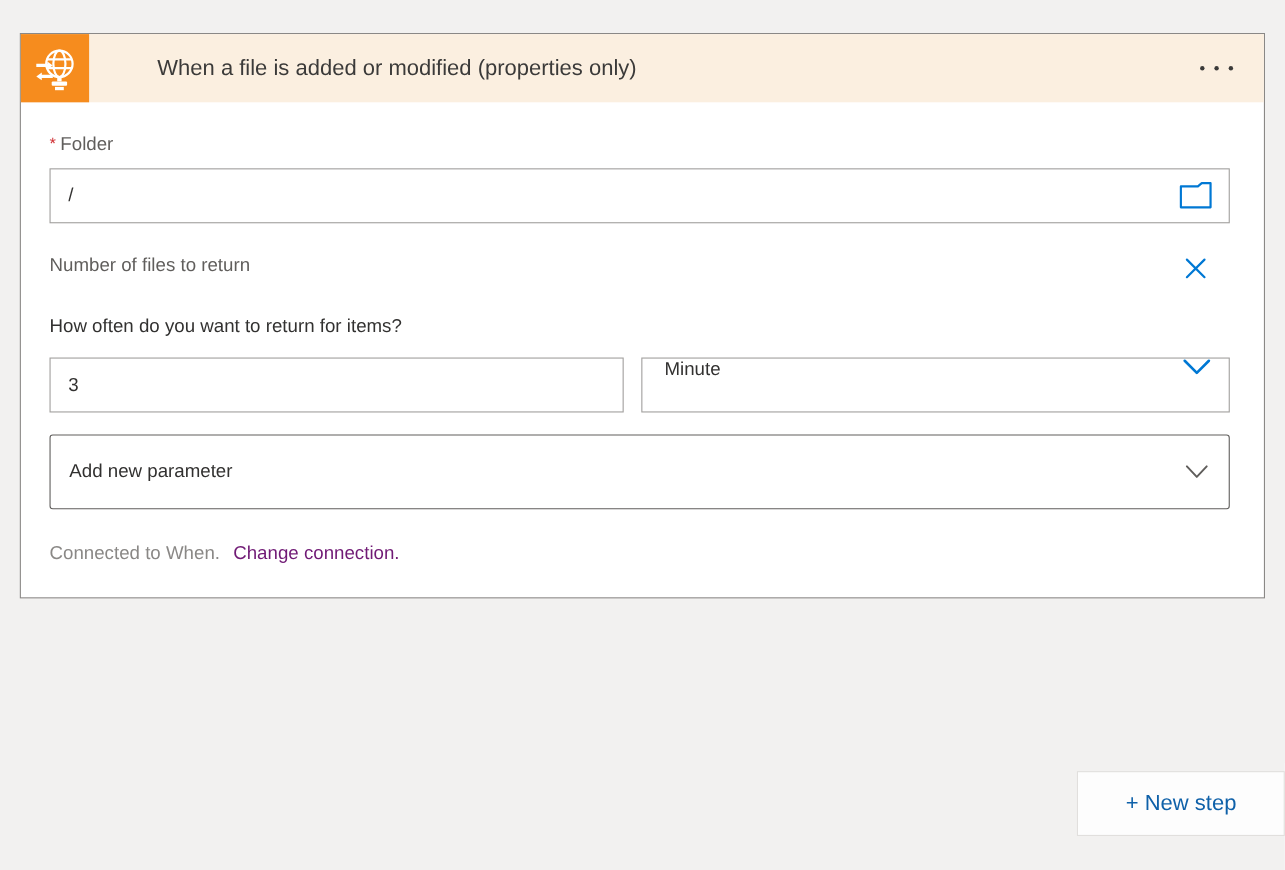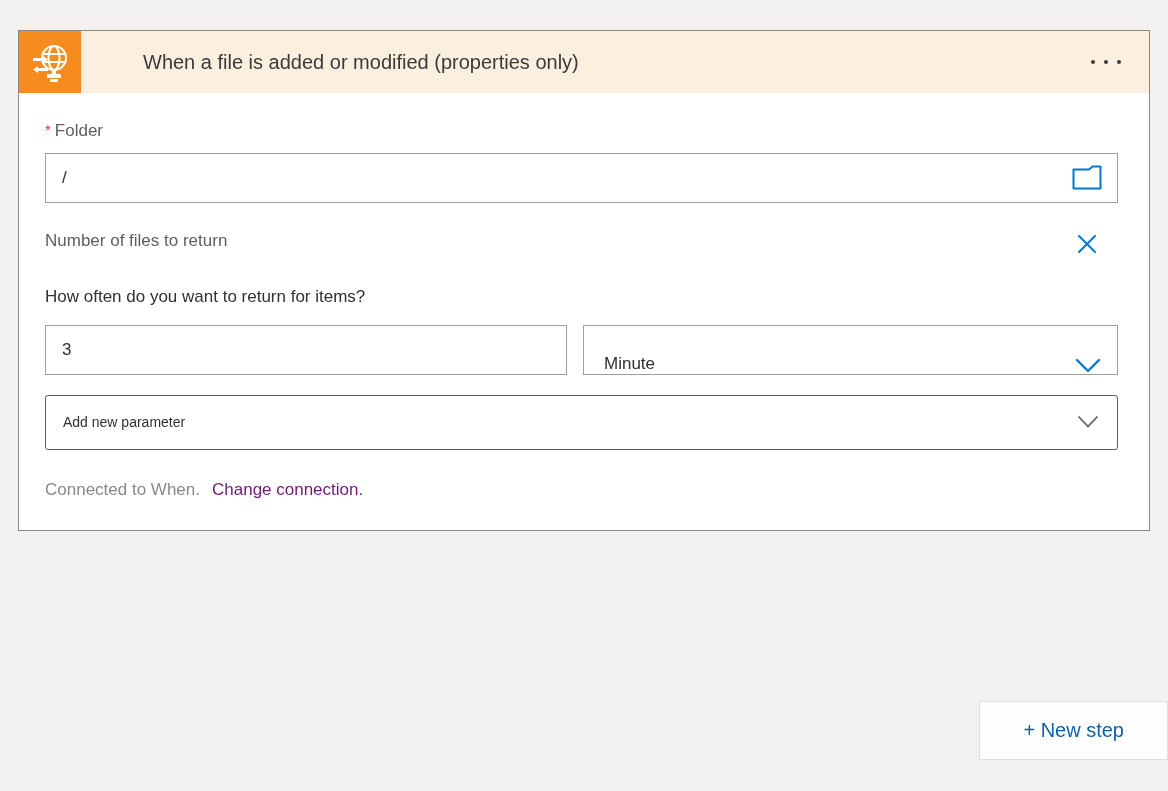--- a/index.html
+++ b/index.html
@@ -100,36 +100,36 @@
 
   
   .freq-label { color: #323130; margin-bottom: 15px; }
   .freq-row { display: flex; gap: 16px; margin-bottom: 20px; }
   .freq-interval { width: 522px; flex: 0 0 522px; }
   .freq-unit {
     flex: 1;
     height: 50px;
     border: 1px solid #A19F9D;
     background: #fff;
-    display: flex; align-items: flex-end;
+    display: flex; align-items: flex-start;
     padding: 0 16px 0 20px;
     font-size: 17px;
     cursor: pointer;
   }
   .freq-unit .value { flex: 1; }
 
   
   .add-param {
-    height: 55px;
+    height: 68px;
     border: 1px solid #605E5C;
     border-radius: 3px;
     background: #fff;
     display: flex; align-items: center;
     padding: 0 18px 0 17px;
-    font-size: 14px;
+    font-size: 17px;
     color: #323130;
     cursor: pointer;
     margin-bottom: 30px;
   }
   .add-param .value { flex: 1; }
 
   
   .connection-line { font-size: 17px; color: #8A8886; }
   .connection-line a {
     color: #701a75;

